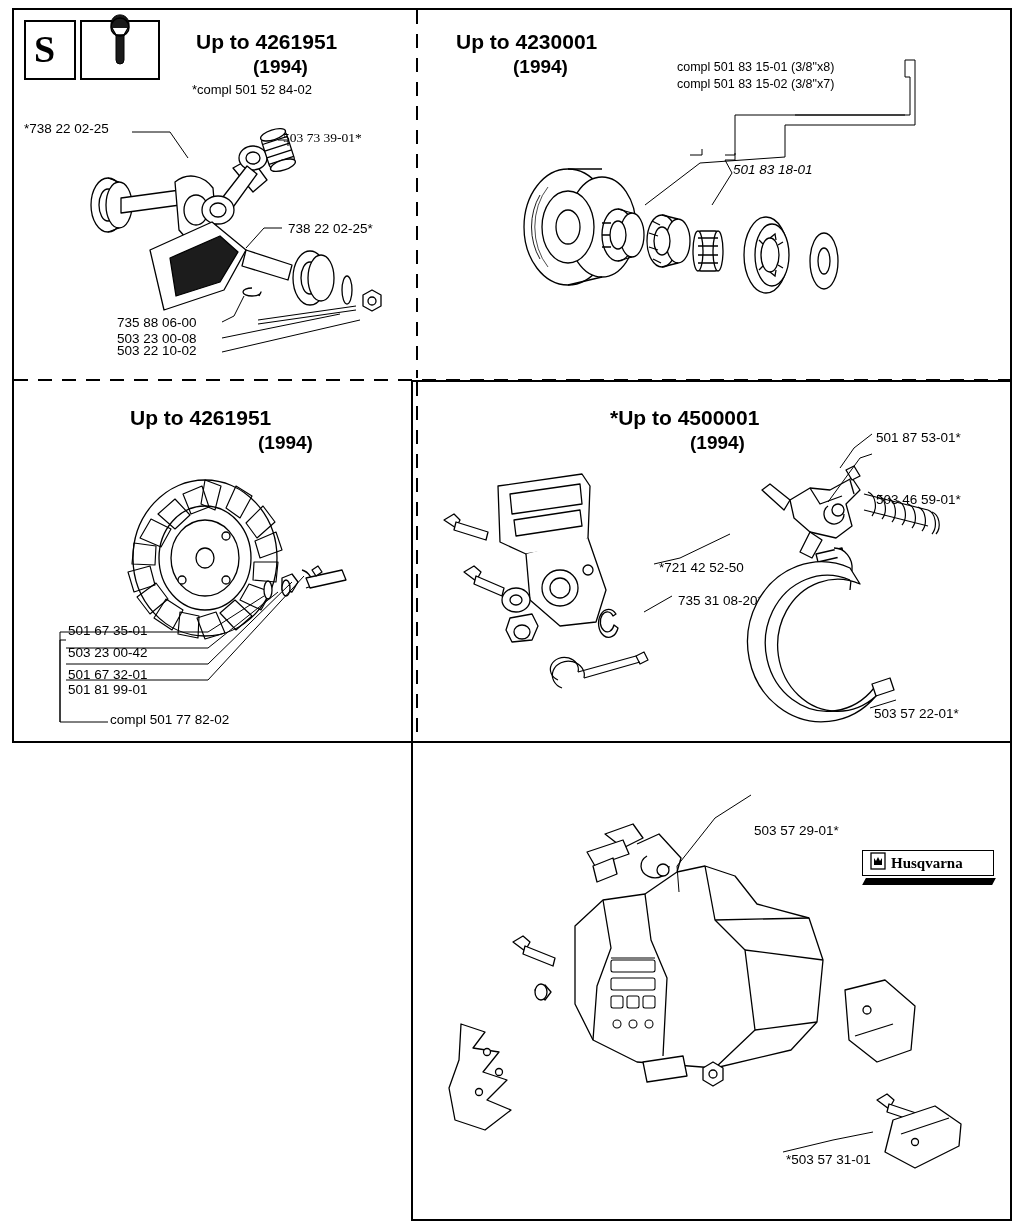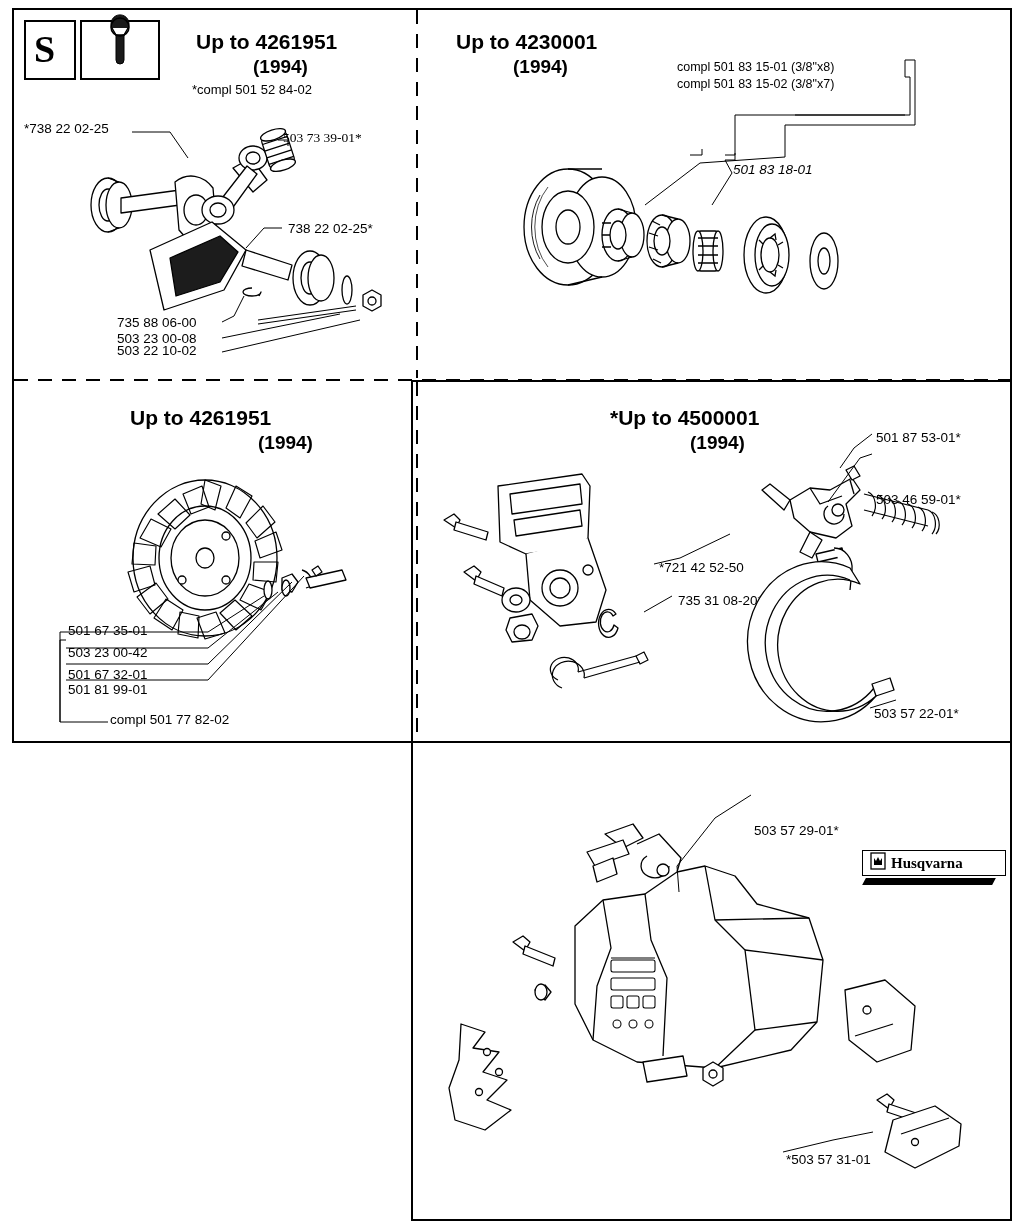--- a/index.html
+++ b/index.html
@@ -397,21 +397,21 @@
       <circle cx="500" cy="342" r="3.5" fill="#fff"></circle>
     </g>
 
     <g stroke="#000" stroke-width="1" fill="none">
       <path d="M336,-5 L300,18 L262,66"></path>
       <path d="M368,352 L418,340 L458,332"></path>
       <path d="M262,66 L264,92"></path>
     </g>
   </svg>
 
-  <div class="brandbox" style="left:862px;top:850px;width:144px;height:26px;">
+  <div class="brandbox" style="left:862px;top:850px;width:132px;height:26px;">
     <span style="display:inline-block;">
       <svg width="14" height="16" style="position:static;">
         <rect x="0" y="0" width="14" height="16" fill="none" stroke="#000" stroke-width="1.3"></rect>
         <path d="M3,12 L3,5 L5,8 L7,4 L9,8 L11,5 L11,12 Z" fill="#000"></path>
       </svg>
     </span>
     <span class="bname">Husqvarna</span>
   </div>
   <div class="brandbar" style="left:864px;top:878px;width:130px;height:7px;transform:skewX(-28deg);"></div>
 

